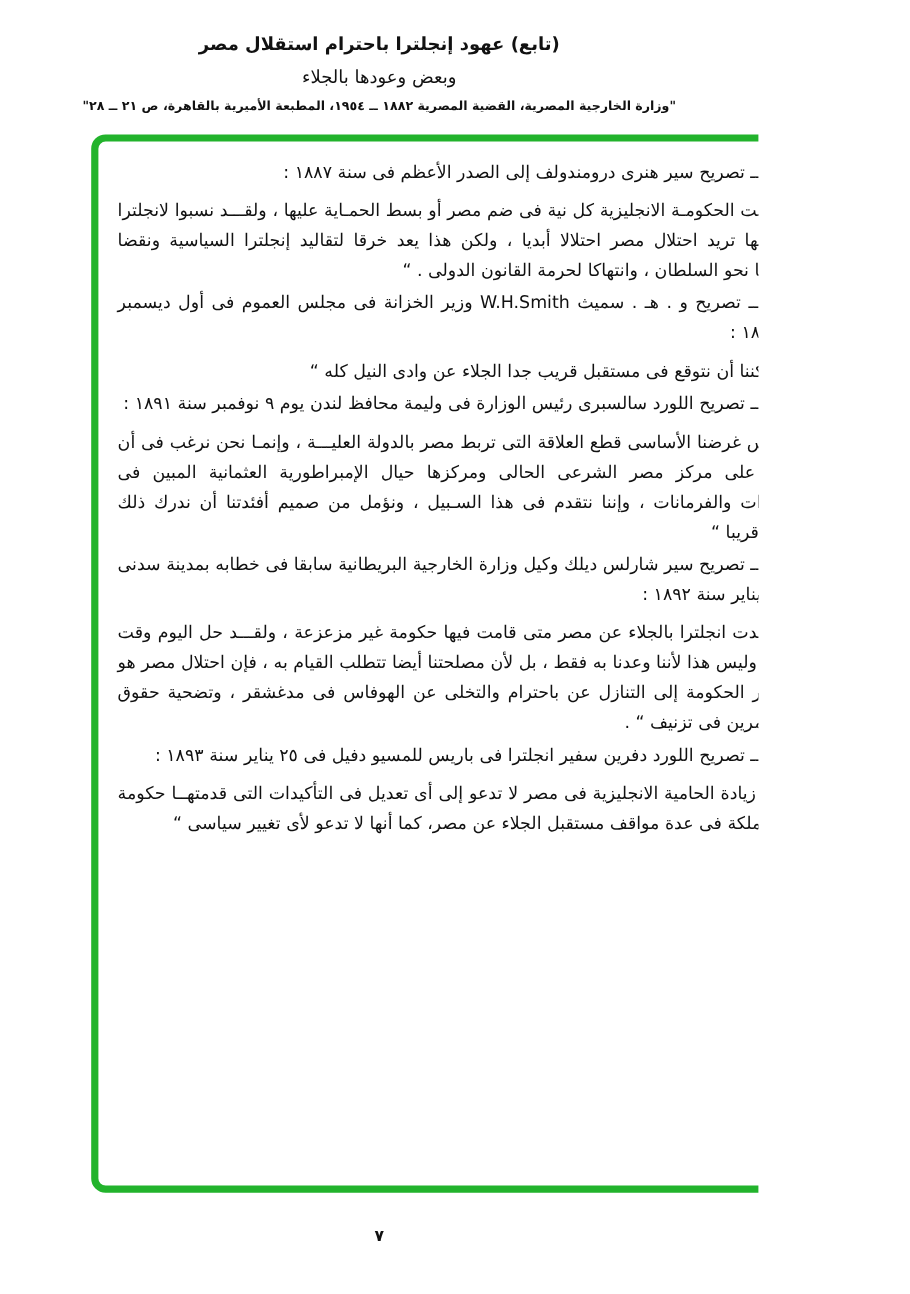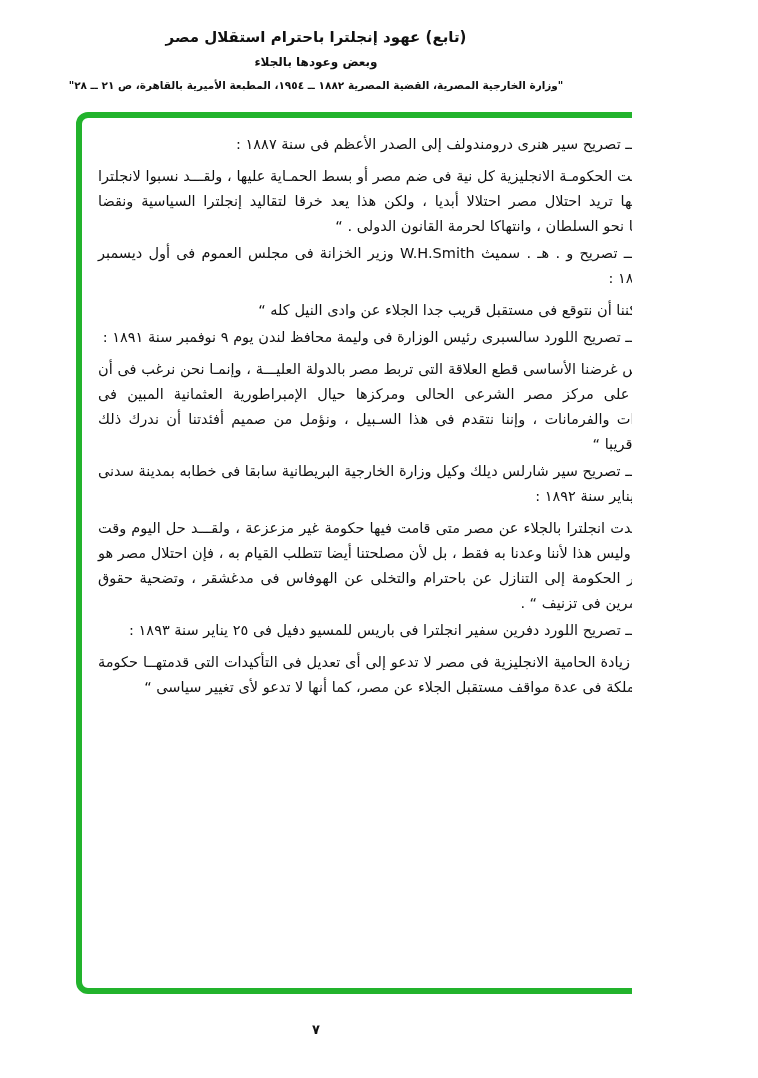--- a/index.html
+++ b/index.html
@@ -22,22 +22,22 @@
     text-align: center;
     padding-top: 28px;
   }
   .doc-title {
     font-size: 15px;
     font-weight: bold;
     margin: 0 0 9px 0;
     letter-spacing: 0.2px;
   }
   .doc-subtitle {
-    font-size: 12px;
-    font-weight: bold;
+    font-size: 15px;
+    font-weight: normal;
     margin: 0 0 10px 0;
   }
   .doc-source {
     font-size: 10.5px;
     font-weight: bold;
     margin: 0;
   }
   
   .quote-frame {
     position: absolute;

